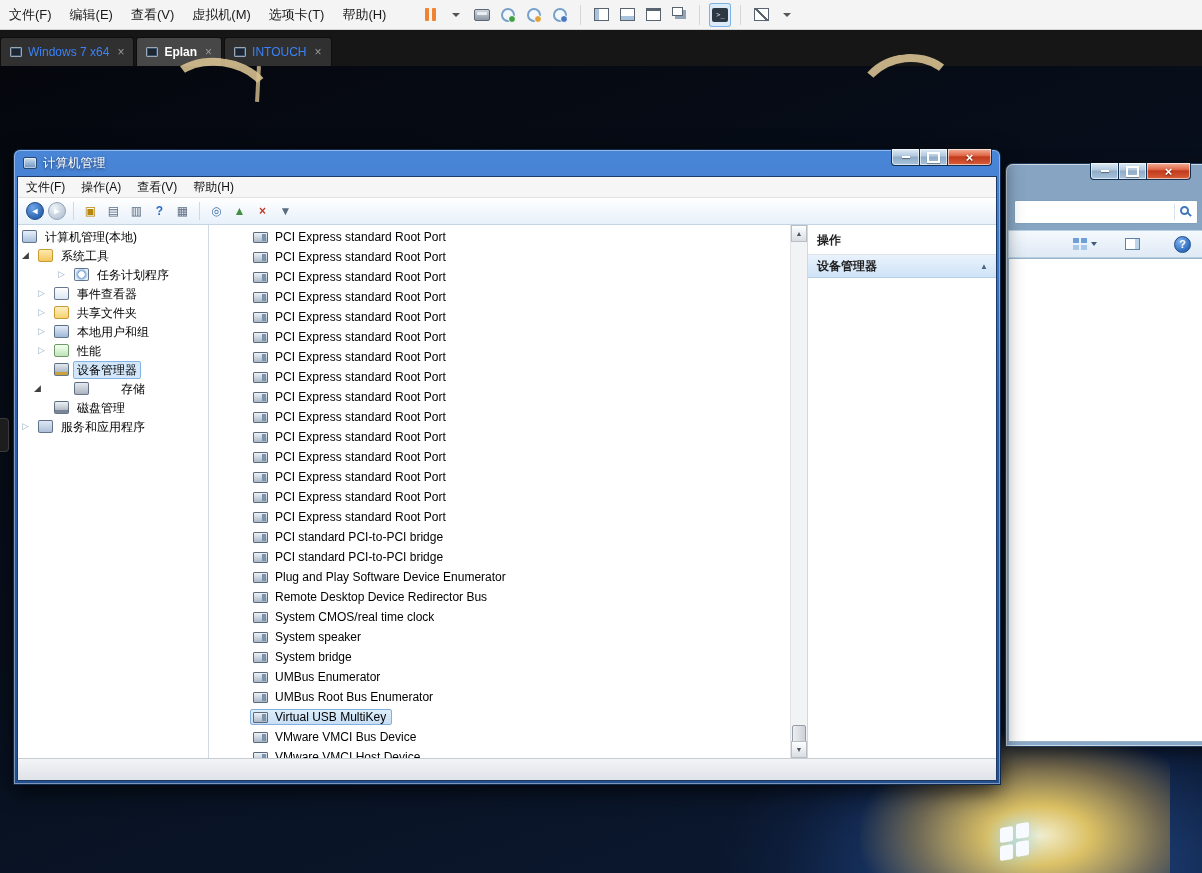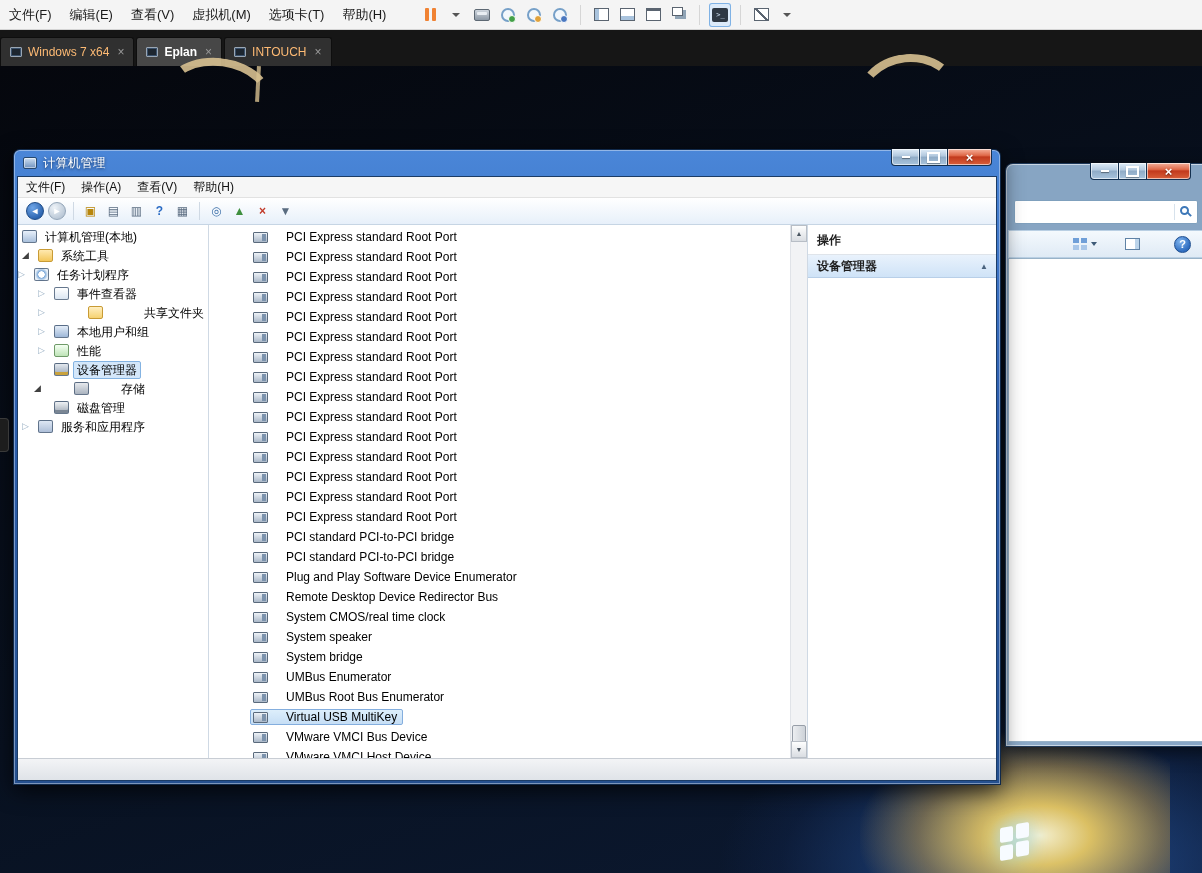--- a/index.html
+++ b/index.html
@@ -39,21 +39,21 @@
   .ti-unity-icon { width:11px; height:9px; border:1px solid #5a6470; background:#fff;
       box-shadow: 3px 3px 0 0 #8fa3b5; margin:-3px 4px 3px 0; }
   .ti-console-view-icon { width:16px; height:14px; background:#2e3843; border-radius:2px; color:#cfe2f4;
       font-size:7px; line-height:14px; text-align:center; font-family:"DejaVu Sans Mono", monospace; }
   .ti-console-view-icon::before { content:">_"; }
   .ti-fit-window-icon { width:15px; height:13px; border:1px solid #5a6470;
       background:linear-gradient(45deg,#fff 42%,#5a6470 42%,#5a6470 58%,#fff 58%); }
 
   .tabbar { position:absolute; top:30px; left:0; right:0; height:36px; background:#161616; display:flex; align-items:flex-end; }
   .tab { display:flex; align-items:center; height:29px; margin:0 2px 0 0; padding:0 9px; background:#303030;
-         border:1px solid #0e0e0e; border-bottom:none; border-radius:3px 3px 0 0; color:#fdba74; font-size:12px; }
+         border:1px solid #0e0e0e; border-bottom:none; border-radius:3px 3px 0 0; color:#3b82f6; font-size:12px; }
   .tab.active { background:#474747; color:#fff; font-weight:bold; }
   .tab-ic { width:12px; height:10px; border:1px solid #9aa7b5; background:#1d2630; border-radius:1px;
             margin-right:6px; box-shadow: inset 0 0 0 1px #39506b; }
   .tab-close { margin-left:8px; color:#9a9a9a; font-size:12px; line-height:1; font-weight:normal; }
   .tab-close::before { content:"×"; }
 
   
   .desktop { position:absolute; top:66px; left:0; right:0; bottom:0;
       background:
         radial-gradient(ellipse 420px 220px at 86% 99%, rgba(45,100,185,.75), rgba(20,45,95,.25) 60%, transparent 75%),
@@ -164,21 +164,21 @@
   .tlabel { margin-left:4px; padding:0 3px; border:1px solid transparent; line-height:16px; }
   .tlabel.sel { background:#d4e7fa; border-color:#84b3e2; border-radius:2px; }
 
   .drow { height:20px; display:flex; align-items:center; font-size:12px; color:#000; padding-left:44px; white-space:nowrap; }
   .drow.cat { padding-left:28px; }
   .dev-icon { width:15px; height:11px; border:1px solid #5a6a7c; border-radius:1px;
       background:linear-gradient(#eef2f7,#aab8c8); position:relative; flex:none; }
   .dev-icon::after { content:""; position:absolute; right:1px; top:1px; width:4px; height:7px; background:#7c93ad; }
   .disp-icon { width:15px; height:12px; border:1px solid #3f5a7a; border-radius:2px; flex:none;
       background:linear-gradient(#9cc4ee,#3c71b4); box-shadow: inset 0 0 0 2px #dce9f7; }
-  .dlabel { margin-left:16px; padding:0 2px; }
+  .dlabel { margin-left:5px; padding:0 2px; }
   .selbox { display:inline-flex; align-items:center; background:linear-gradient(#ddeefb,#c6def5);
       border:1px solid #84aede; border-radius:2px; padding:0 3px 0 2px; margin-left:-3px; }
 
   .vscroll { position:absolute; top:0; right:0; bottom:0; width:17px; background:#f2f3f5; border-left:1px solid #e0e3e8; }
   .sb-btn { position:absolute; left:0; right:0; height:17px; background:linear-gradient(#fefefe,#d9dde2);
       border:1px solid #b8bec6; display:flex; align-items:center; justify-content:center; font-size:7px; color:#4a5560; }
   .sb-up { top:0; } .sb-up::before { content:"▲"; }
   .sb-down { bottom:0; } .sb-down::before { content:"▼"; }
   .sb-thumb { position:absolute; left:1px; right:1px; top:500px; height:88px;
       background:linear-gradient(90deg,#eceef1,#cdd2d8); border:1px solid #979ea8; border-radius:2px; }
@@ -338,31 +338,31 @@
           <div class="pane-tree" id="treePane">
               <div class="trow" style="padding-left: 4px;">
                 <span class="ticon i-computer"></span>
                 <span class="tlabel">计算机管理(本地)</span>
               </div>
               <div class="trow" style="padding-left: 4px;">
                 <span class="exp open"></span>
                 <span class="ticon i-systools"></span>
                 <span class="tlabel">系统工具</span>
               </div>
-              <div class="trow" style="">
+              <div class="trow" style=" margin-left: 40px;">
                 <span class="exp closed"></span>
                 <span class="ticon i-scheduler"></span>
                 <span class="tlabel">任务计划程序</span>
               </div>
               <div class="trow" style="padding-left: 20px;">
                 <span class="exp closed"></span>
                 <span class="ticon i-events"></span>
                 <span class="tlabel">事件查看器</span>
               </div>
-              <div class="trow" style="padding-left: 20px; justify-content: space-between;">
+              <div class="trow" style="padding-left: 20px;">
                 <span class="exp closed"></span>
                 <span class="ticon i-shared"></span>
                 <span class="tlabel">共享文件夹</span>
               </div>
               <div class="trow" style="padding-left: 20px;">
                 <span class="exp closed"></span>
                 <span class="ticon i-users"></span>
                 <span class="tlabel">本地用户和组</span>
               </div>
               <div class="trow" style="padding-left: 20px;">

